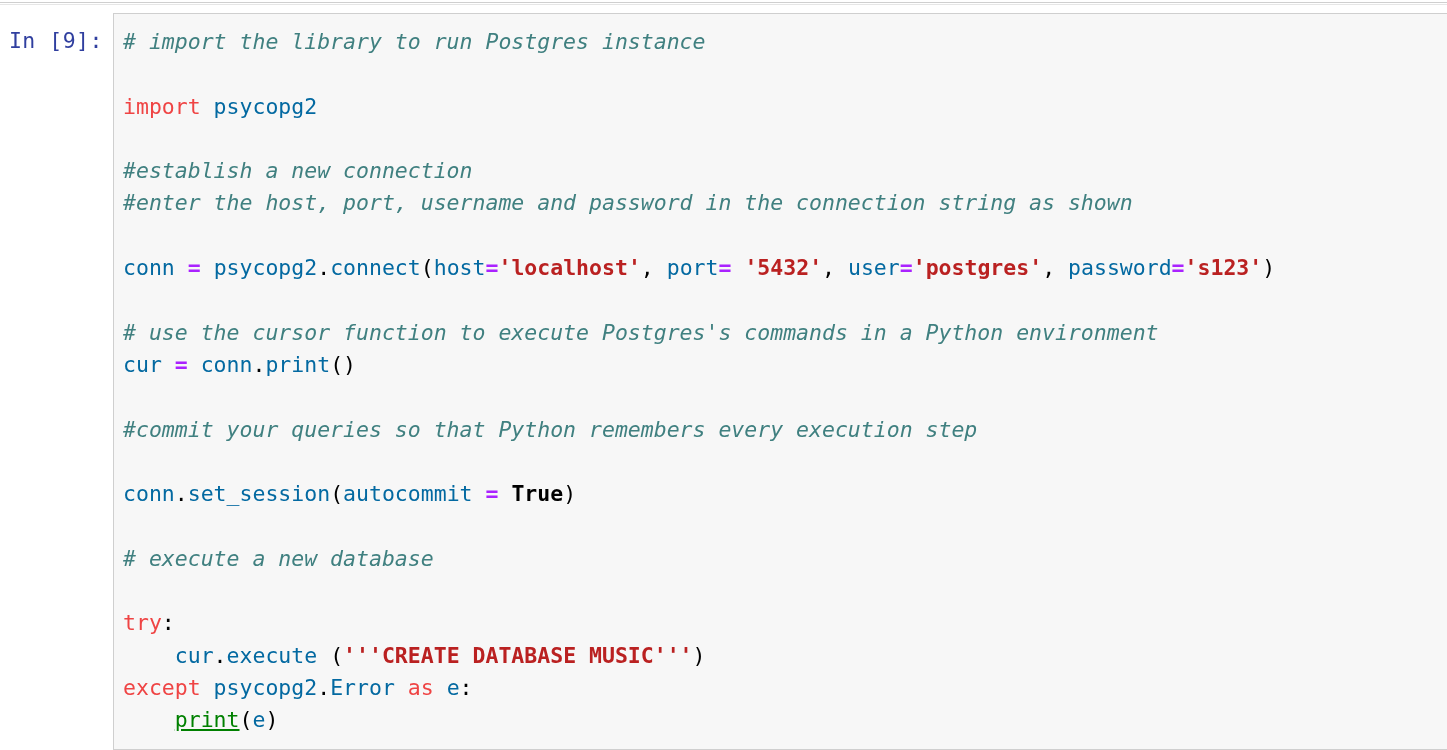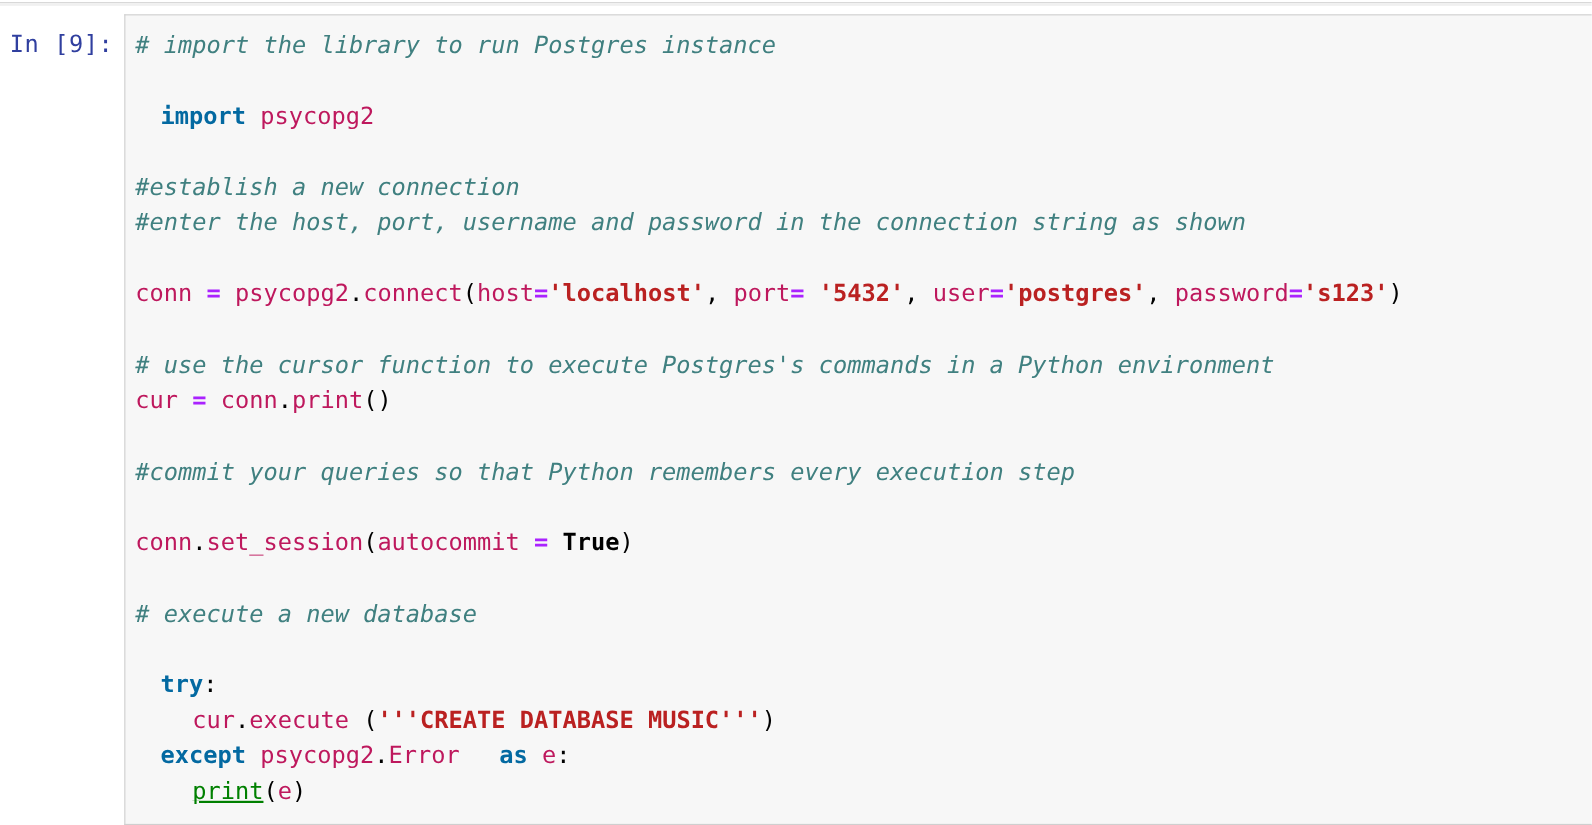--- a/index.html
+++ b/index.html
@@ -85,26 +85,26 @@
     font-size: 21.5px;
     line-height: 32.3px;
     color: #000000;
     white-space: pre;
     overflow: visible;
     tab-size: 4;
   }
 
   
   .c  { color: #408080; font-style: italic; margin-top: 39px; }   
-  .k  { color: #0369a1; font-weight: bold; margin-left: 23px; }    
+  .k  { color: #ef4444; font-weight: normal; }    
   .kc { color: #000000; font-weight: bold; }    
   .nb { color: #008000; text-decoration: underline; }                       
   .s  { color: #ba2121; font-weight: bold; }                       
   .op { color: #aa22ff; font-weight: bold; }    
-  .n  { color: #be185d; }                       
+  .n  { color: #0369a1; }                       
   .p  { color: #000000; }                       
 </style>
 </head>
 <body>
 
 <div id="top-rule"></div>
 <div id="top-rule2"></div>
 
 <div id="notebook">
 

